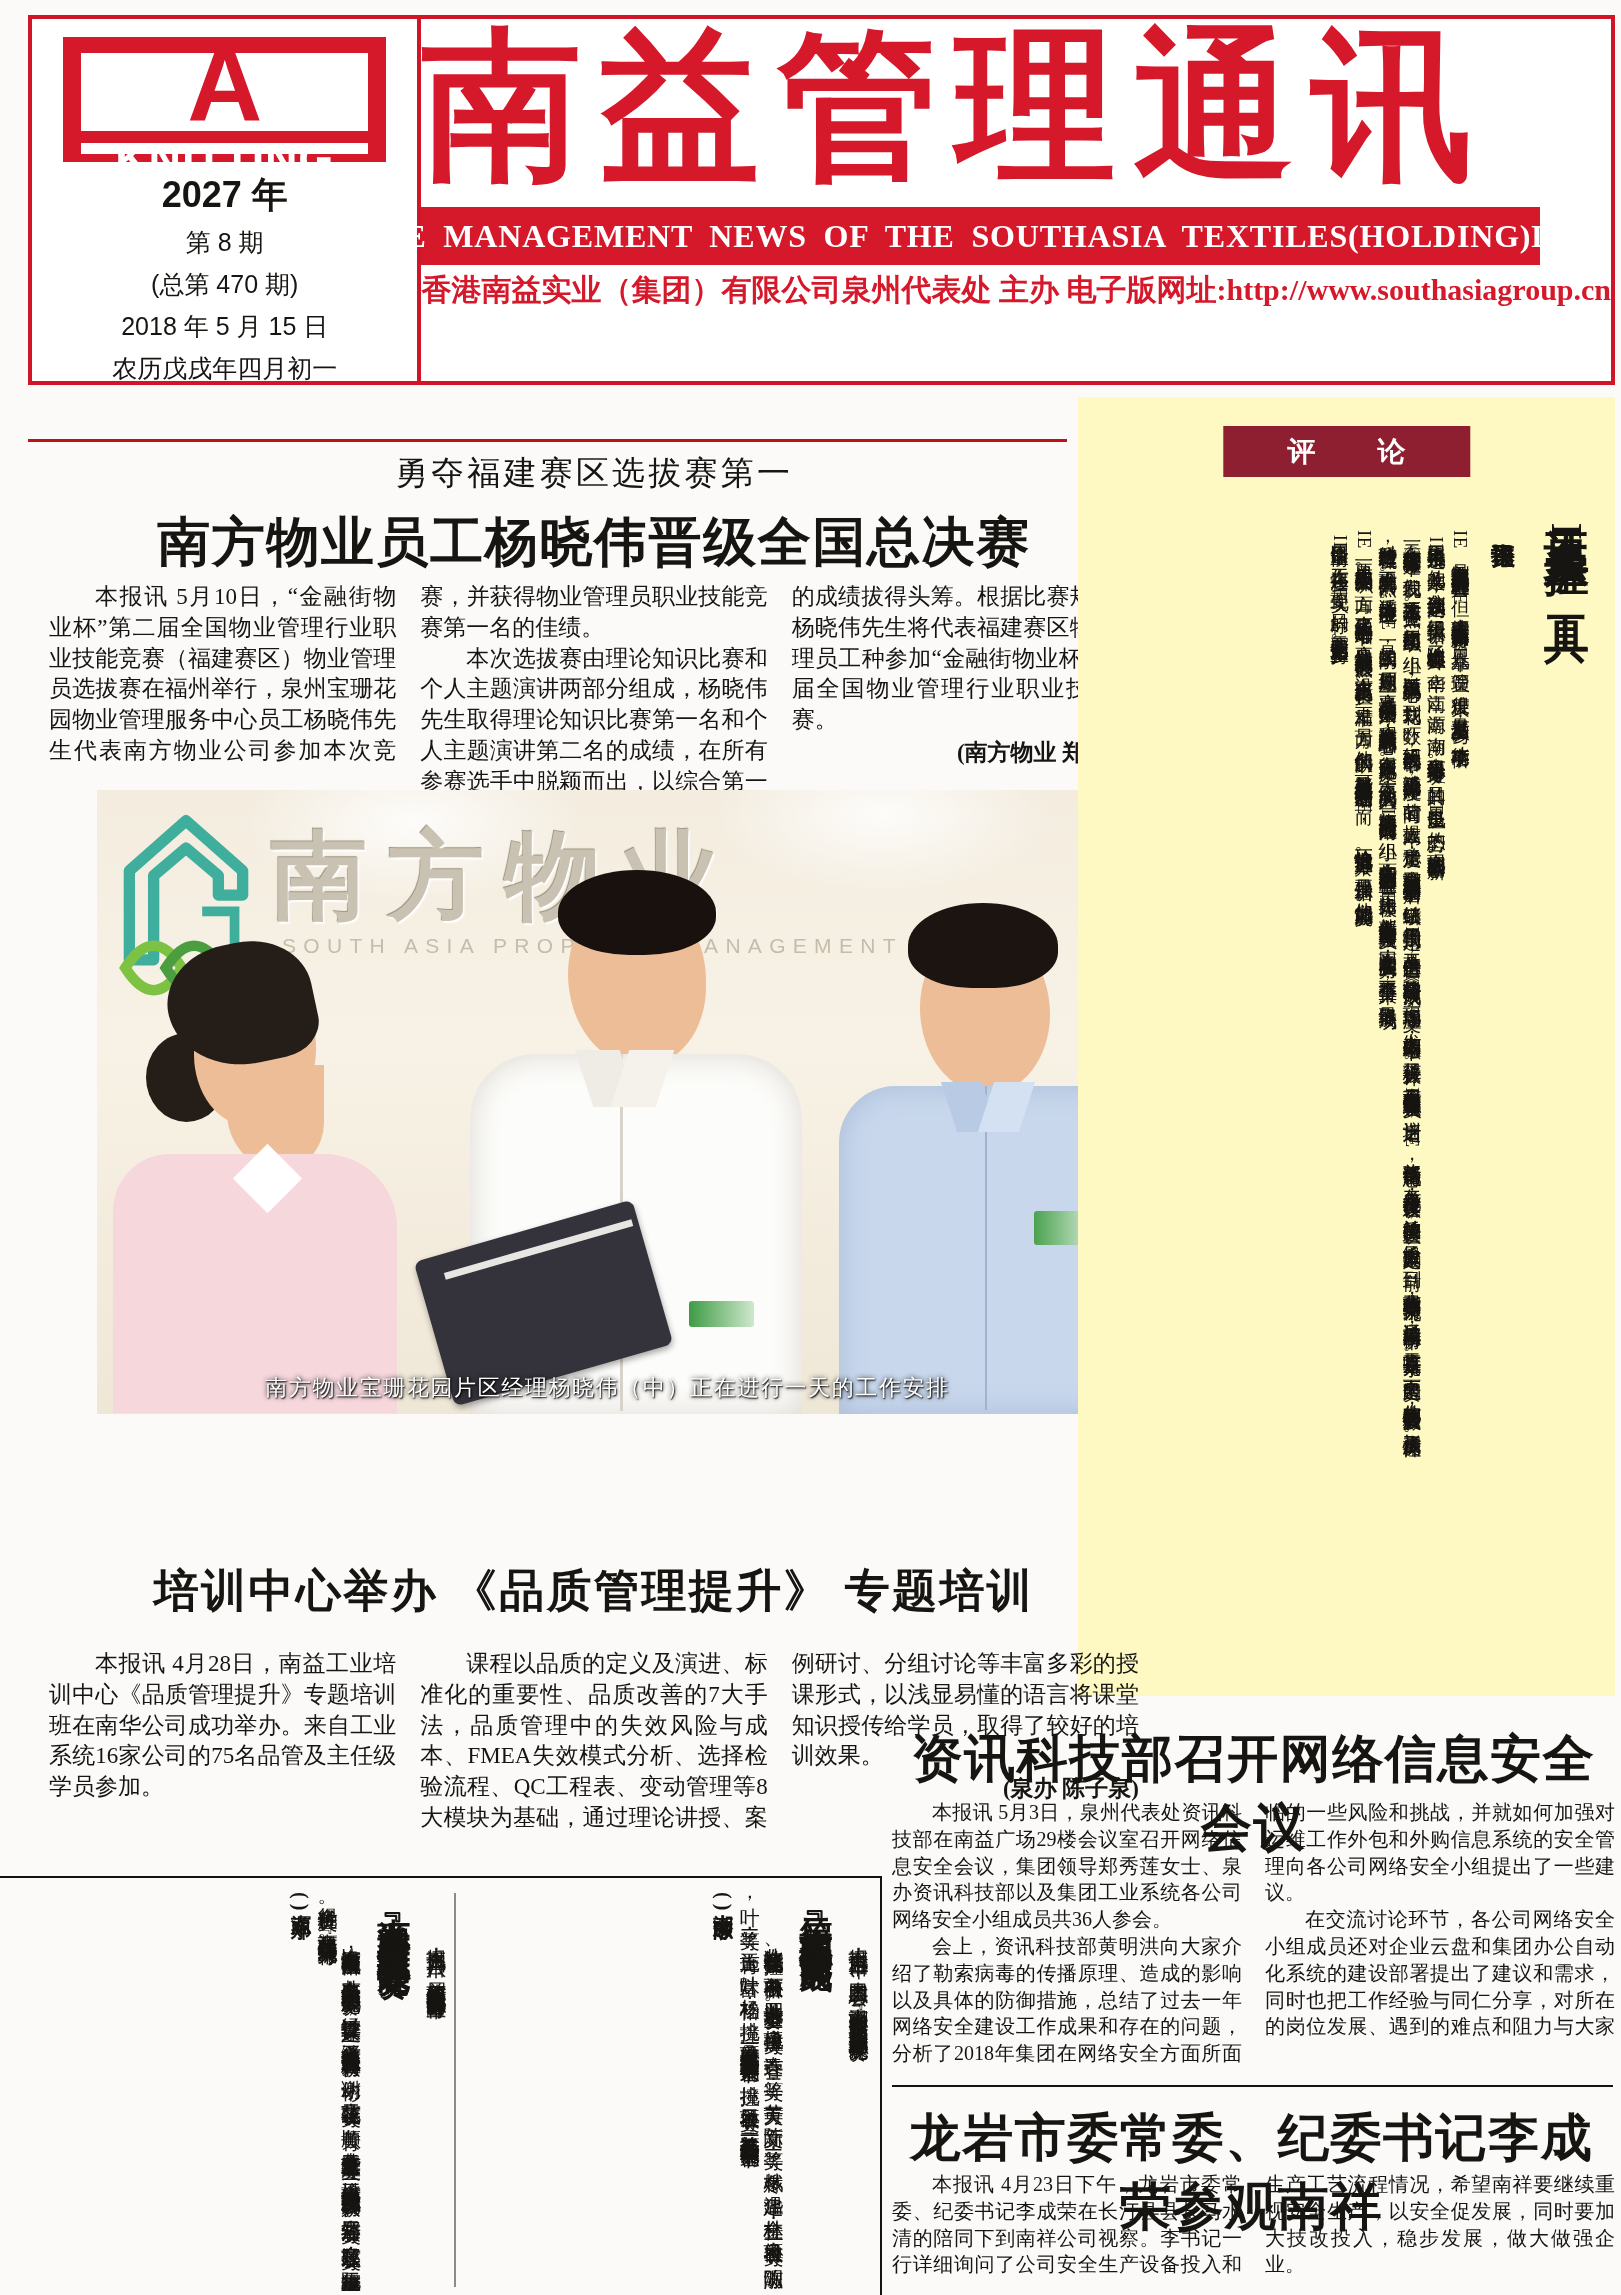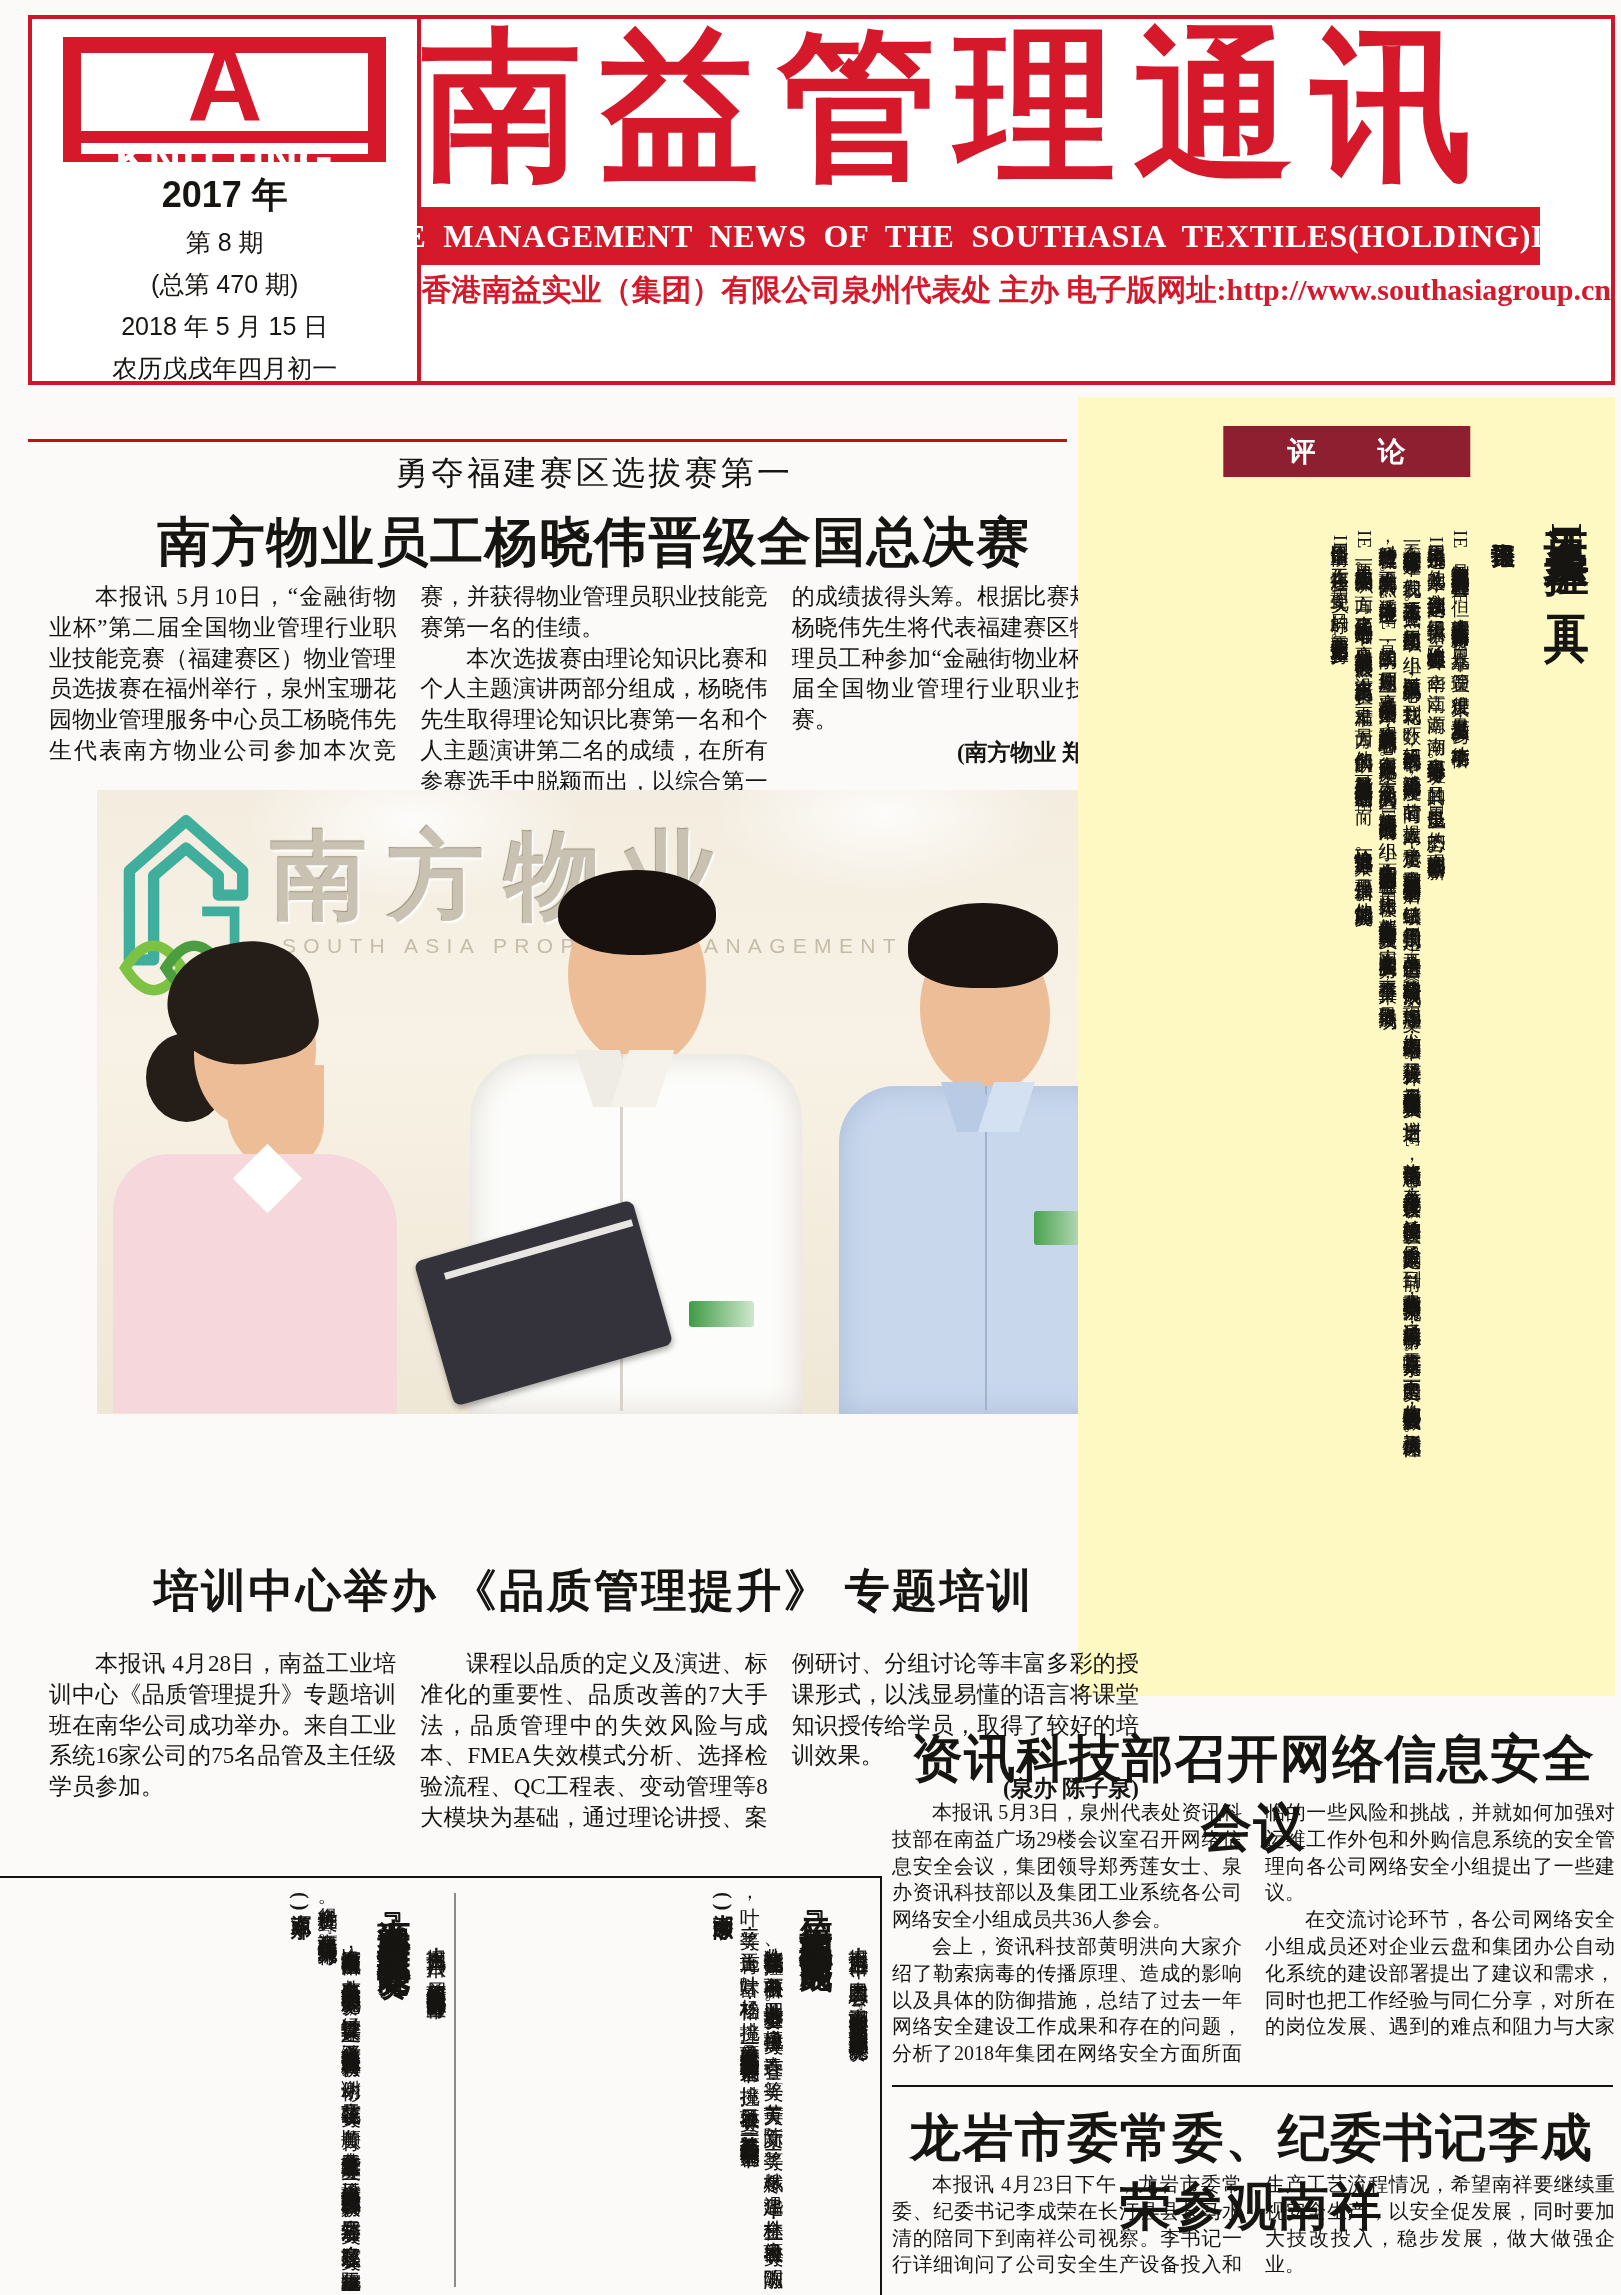--- a/index.html
+++ b/index.html
@@ -74,21 +74,21 @@
 <body>
 
 <div id="masthead" class="abs">
   <div id="mh-left">
     <div id="knit-logo">
       <div id="knit-white"></div>
       <div id="knit-a">A</div>
       <div id="knit-word">KNITTING</div>
       <div id="knit-bar"></div>
     </div>
-    <div class="dateline dl-big">2017 年</div>
+    <div class="dateline dl-big">2027 年</div>
     <div class="dateline dl">第 8 期</div>
     <div class="dateline dl">(总第 470 期)</div>
     <div class="dateline dl">2018 年 5 月 15 日</div>
     <div class="dateline dl">农历戊戌年四月初一</div>
   </div>
   <div id="mh-right">
     <div id="paper-title">南益管理通讯</div>
     <div id="en-banner">THE MANAGEMENT NEWS OF THE SOUTHASIA TEXTILES(HOLDING)LTD.</div>
     <div id="publisher">香港南益实业（集团）有限公司泉州代表处 主办 电子版网址:http://www.southasiagroup.cn</div>
   </div>
@@ -139,20 +139,21 @@
   <div class="person" style="left:730px;width:324px;height:535px">
     <div class="skin" style="left:93px;top:49px;width:130px;height:166px;border-radius:48% 52% 48% 52%"></div>
     <div style="position:absolute;left:81px;top:24px;width:150px;height:85px;background:#1b1411;border-radius:50% 50% 42% 42%"></div>
     <div style="position:absolute;left:12px;top:207px;width:300px;height:328px;background:#c8d7ec;border-radius:57px 57px 0 0;box-shadow:inset 0 0 29px #a9bcd8"></div>
     <div style="position:absolute;left:158px;top:207px;width:2.4px;height:324px;background:#9fb2cf"></div>
     <div style="position:absolute;left:122px;top:203px;width:41px;height:50px;background:#b9cbe4;transform:skewX(18deg)"></div>
     <div style="position:absolute;left:159px;top:203px;width:41px;height:50px;background:#d4e1f2;transform:skewX(-18deg)"></div>
     <div style="position:absolute;left:207px;top:332px;width:71px;height:34px;background:linear-gradient(90deg,#4aa24f,#eef6ee);border-radius:3.2px"></div>
   </div>
 
+  <div class="caption">南方物业宝珊花园片区经理杨晓伟（中）正在进行一天的工作安排</div>
 </div>
 
 <div id="pinkbox" class="abs">
   <div id="cmt-label">评 论</div>
   <div id="cmt-flow">
     <div id="cmt-title">让更多人掌握IE工具</div>
     <div id="cmt-byline">本报评论员</div>
     <p>IE是制造业企业提升现场管理能力的一种管理工具。但IE管理需要大量数据收集和动作分析，只靠几个IE管理员，难度很大，只有尽量发动员工参与，才能事半功倍。</p>
     <p>集团毛衫系统推进IE的这几年来，充分认识到这个问题，组织了大量培训。除了培训中心组织课程外，南华、南江、南源、南湖、南兴等公司纷纷举办专修班。其目的，也是以全员IE的态势，实现企业管理的全面创新。</p>
     <p>在二〇一七年度行政管理工作复评过程中，我们发现，这项工作又有了不少亮点。比如南江公司组织了IE小组，以瓶颈工序缝挑为中心，找到划花、吓数、织机可以改善的细节，减少缝挑工人的操作难度，节省时间、提高效率、稳定质量；南湖公司后整查补主任杨春燕参加培训学习后，继续钻研，终于找到了运用IE工具改善生产的道道，将自己的经验写成《浅谈IE现场管理应用》一文，发表在上期的管理论坛中，获得了极大好评。南华公司在去年七月份组织各级管理人员IE培训之后，IE部将改善活动常态化，各工序每个月都提交改善建议，被采纳的改善建议，给予提案人一定奖励。到目前，南华公司共收到提案二十九份，通过且持续应用的有二十份，直接收益二十二万余元。而更宝贵的是，大家的信心和热情被极大激发，初步形成了良性循环。</p>

